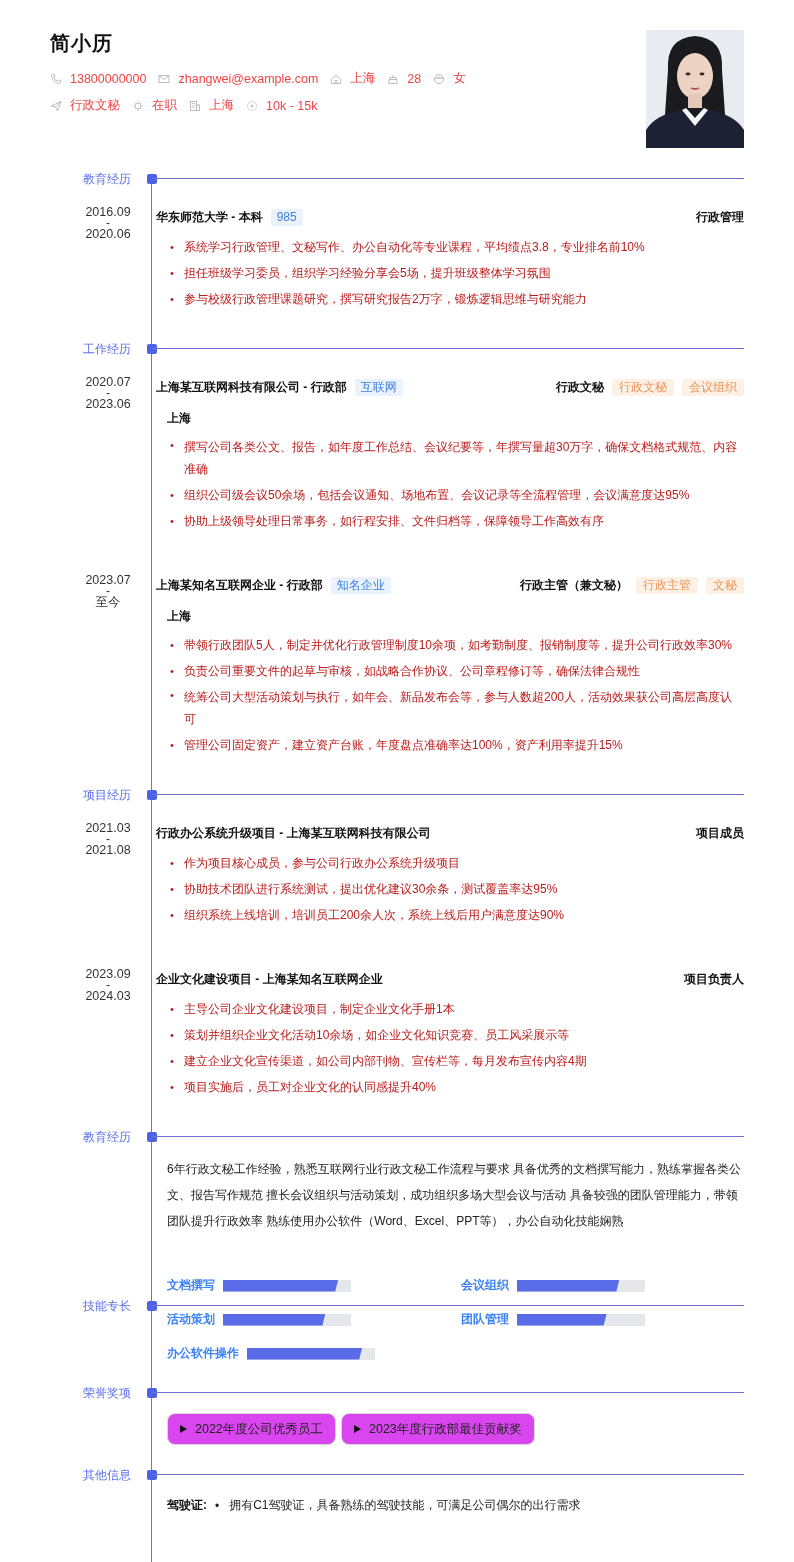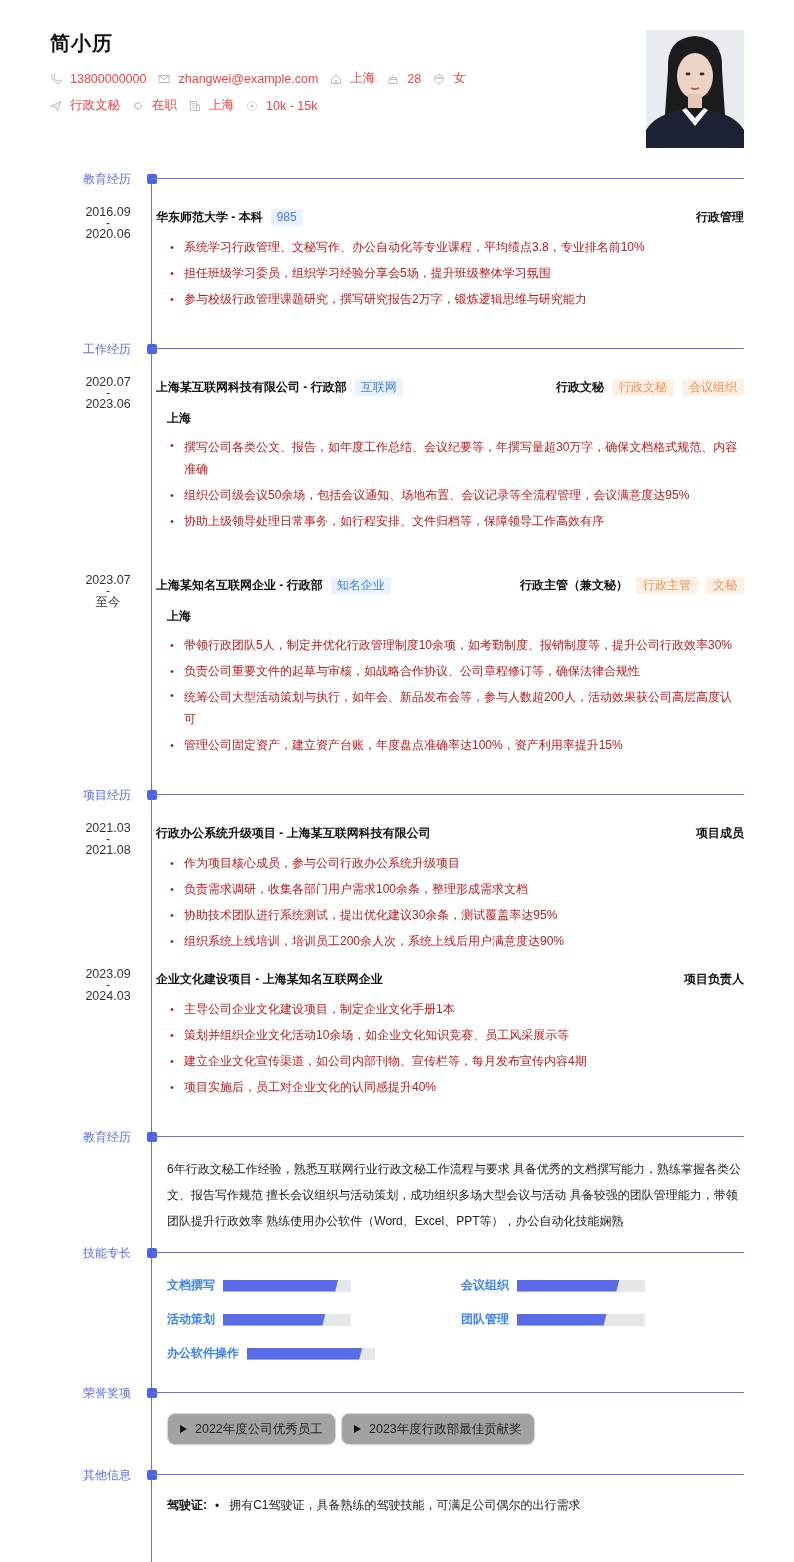--- a/index.html
+++ b/index.html
@@ -40,21 +40,21 @@
   .bullets li { position: relative; padding-left: 17px; line-height: 26px; }
   .bullets li::before { content: "•"; position: absolute; left: 3px; top: 0; font-size: 11px; }
   .bullets li.wrap { line-height: 22px; padding-top: 2px; padding-bottom: 2px; text-indent: 0; }
 
   .summary { position: absolute; left: 167px; top: 1156px; width: 578px; font-size: 12px; line-height: 26px; color: #222; }
 
   .skill { position: absolute; display: flex; align-items: center; font-size: 12px; font-weight: bold; color: #3b82f6; white-space: nowrap; }
   .skill .bar { position: relative; height: 12px; background: #e5e7eb; margin-left: 8px; overflow: hidden; }
   .skill .fill { position: absolute; left: 0; top: 0; height: 12px; background: #5a6be8; clip-path: polygon(0 0, 100% 0, calc(100% - 3px) 100%, 0 100%); }
 
-  .award { position: absolute; top: 1413px; height: 32px; border: 1px solid #d9d9d9; border-radius: 8px; display: flex; align-items: center; padding: 0 12px; font-size: 12.5px; color: #222; background: #a3a3a3; box-shadow: 0 1px 2px rgba(0,0,0,0.05); white-space: nowrap; }
+  .award { position: absolute; top: 1413px; height: 32px; border: 1px solid #d9d9d9; border-radius: 8px; display: flex; align-items: center; padding: 0 12px; font-size: 12.5px; color: #222; background: #d946ef; box-shadow: 0 1px 2px rgba(0,0,0,0.05); white-space: nowrap; }
   .award .tri { width: 0; height: 0; border-top: 4.5px solid transparent; border-bottom: 4.5px solid transparent; border-left: 7px solid #111; margin-right: 8px; }
 
   .other { position: absolute; left: 167px; top: 1497px; font-size: 12px; color: #222; display: flex; align-items: center; white-space: nowrap; }
   .other .k { font-weight: bold; color: #111; }
   .other .b { margin: 0 10px 0 8px; }
 </style>
 </head>
 <body>
 
 <div class="header">
@@ -247,21 +247,20 @@
   <span class="d2">2021.08</span>
 </div>
 <div class="entry-title" style="top:825px">
   <span>行政办公系统升级项目 - 上海某互联网科技有限公司</span>
 </div>
 <div class="entry-right" style="top:825px">
   <span>项目成员</span>
 </div>
 <ul class="bullets" style="top:850px">
   <li>作为项目核心成员，参与公司行政办公系统升级项目</li>
-  <li>负责需求调研，收集各部门用户需求100余条，整理形成需求文档</li>
   <li>协助技术团队进行系统测试，提出优化建议30余条，测试覆盖率达95%</li>
   <li>组织系统上线培训，培训员工200余人次，系统上线后用户满意度达90%</li>
 </ul>
 
 <div class="date" style="top:968px">
   <span class="d1">2023.09</span>
   <span class="dash">-</span>
   <span class="d2">2024.03</span>
 </div>
 <div class="entry-title" style="top:971px">
@@ -277,21 +276,21 @@
   <li>项目实施后，员工对企业文化的认同感提升40%</li>
 </ul>
 
 <div class="section-head" style="top:1131px">
   <span class="label">教育经历</span>
   <span class="dot"></span>
   <span class="hline"></span>
 </div>
 <div class="summary">6年行政文秘工作经验，熟悉互联网行业行政文秘工作流程与要求 具备优秀的文档撰写能力，熟练掌握各类公文、报告写作规范 擅长会议组织与活动策划，成功组织多场大型会议与活动 具备较强的团队管理能力，带领团队提升行政效率 熟练使用办公软件（Word、Excel、PPT等），办公自动化技能娴熟</div>
 
-<div class="section-head" style="top:1247px">
+<div class="section-head" style="top:1300px">
   <span class="label">技能专长</span>
   <span class="dot"></span>
   <span class="hline"></span>
 </div>
 
 <div class="skill" style="left:167px; top:1277px">
   <span>文档撰写</span>
   <span class="bar" style="width:128px">
       <span class="fill" style="width:90%"></span>
     </span>

